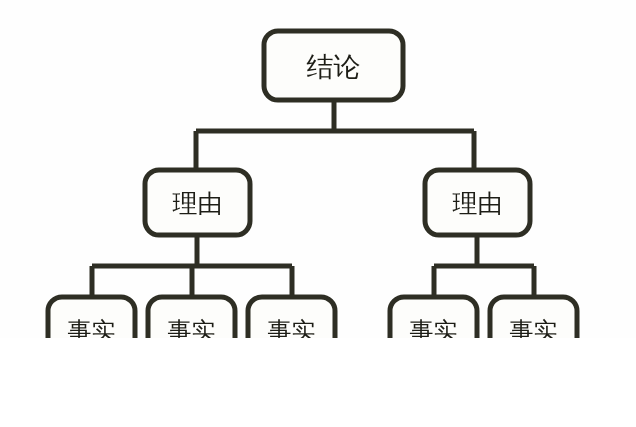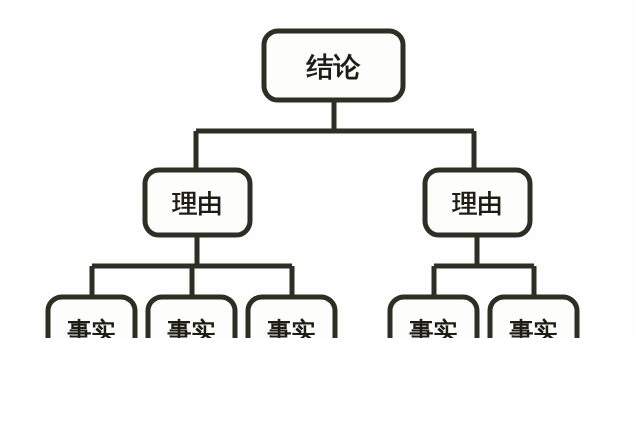--- a/index.html
+++ b/index.html
@@ -10,21 +10,20 @@
   }
   body {
     font-family: "Liberation Sans", "DejaVu Sans", sans-serif;
   }
   #canvas {
     position: relative;
     width: 636px;
     height: 338px;
     background: #fefefe;
     overflow: hidden;
-    font-weight: bold;
   }
   #diagram-svg {
     position: absolute;
     left: 0;
     top: 0;
     width: 636px;
     height: 427px;
     display: block;
   }
   .node-box {

